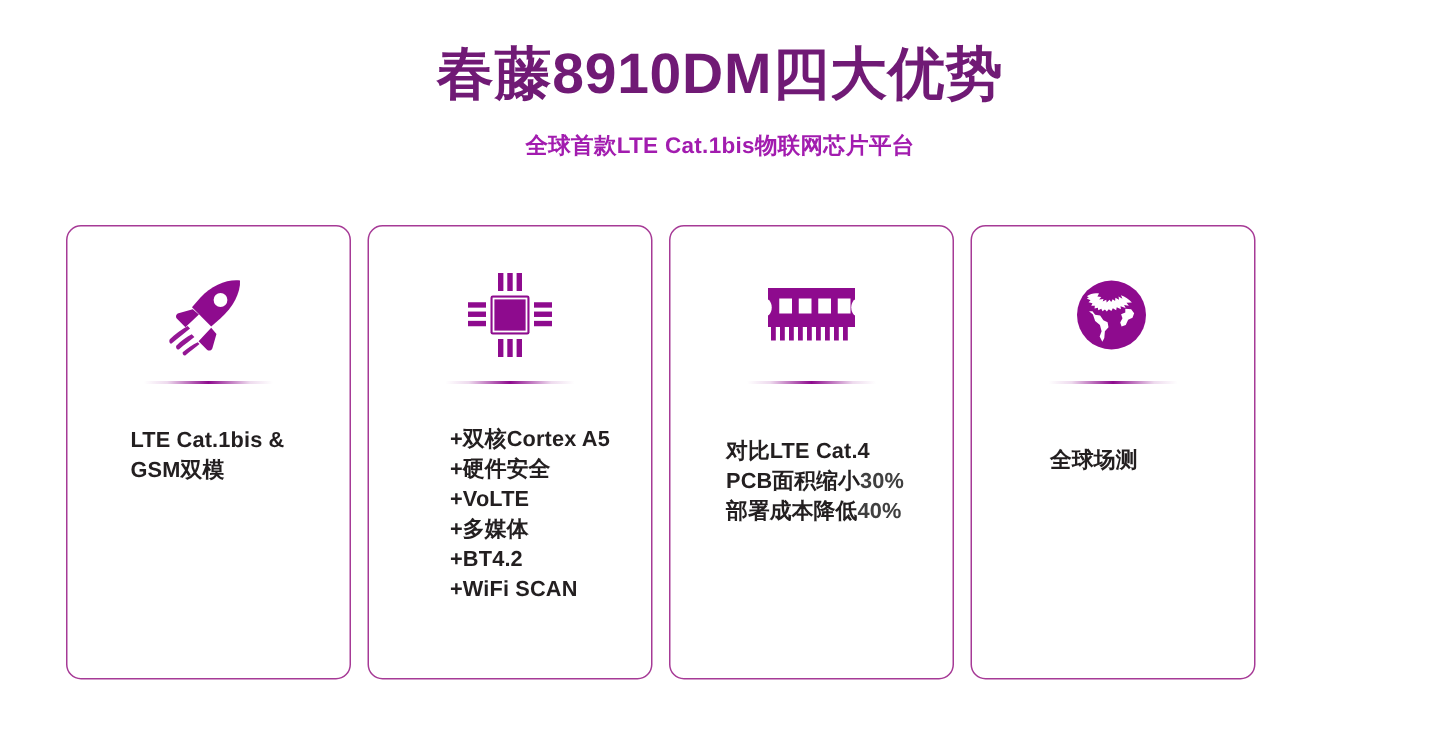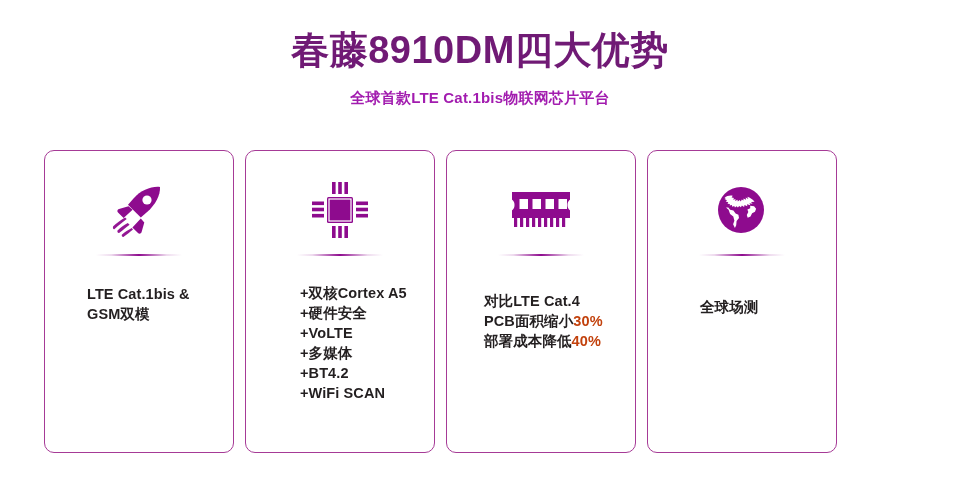--- a/index.html
+++ b/index.html
@@ -55,21 +55,21 @@
   .card-text {
     position: absolute; left: 42px; top: 133px;
     right: 10px;
     font-size: 14.5px; font-weight: 700; color: #231F20;
     line-height: 20px; letter-spacing: 0.1px;
   }
   .card-text.c2 { left: 54px; top: 132px; }
   .card-text.c3 { left: 37px; top: 140px; }
   .card-text.c4 { left: 52px; top: 146px; }
   .card-text div { white-space: nowrap; }
-  .hl { color: #c2410c; }
+  .hl { color: #404040; }
 </style>
 </head>
 <body>
 
 <div class="page">
 
   <div class="header">
     <div class="title">春藤8910DM四大优势</div>
     <div class="subtitle">全球首款LTE Cat.1bis物联网芯片平台</div>
   </div>

